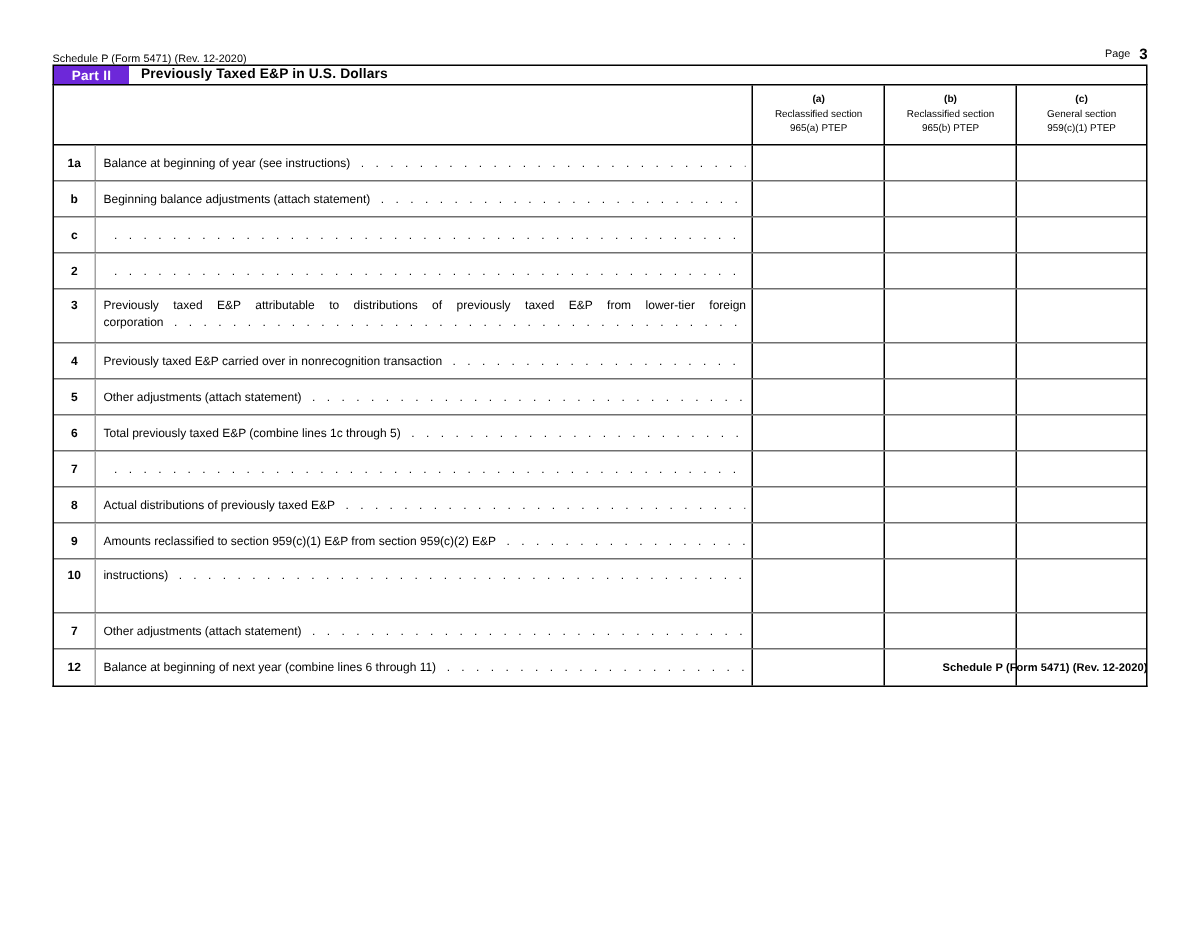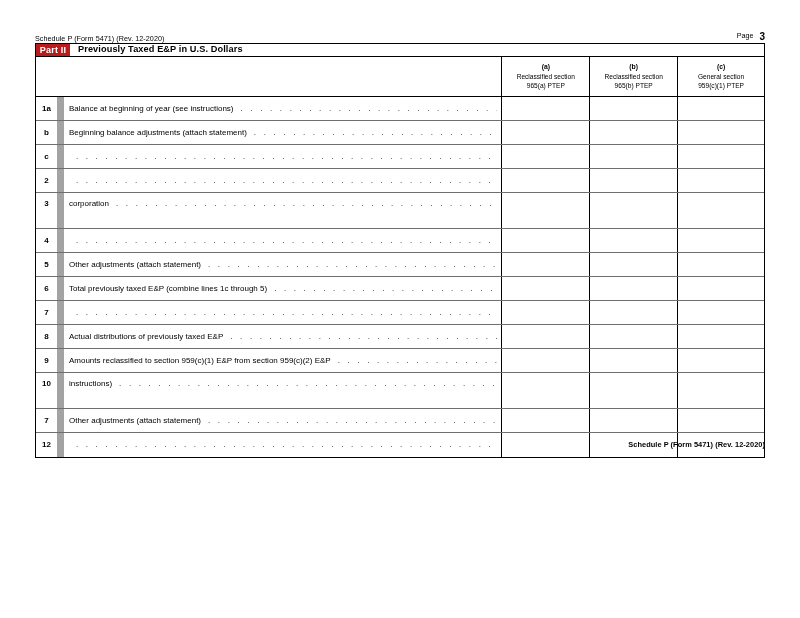--- a/index.html
+++ b/index.html
@@ -70,22 +70,22 @@
     width: 730px;
     height: 13px;
     border-left: 1px solid #000;
     border-right: 1px solid #000;
     border-bottom: 1.6px solid #000;
     box-sizing: border-box;
     display: flex;
     align-items: stretch;
   }
   .part-badge {
-    width: 34px;
-    background: #b91c1c;
+    width: 50px;
+    background: #6d28d9;
     color: #ffffff;
     font-size: 9px;
     font-weight: bold;
     display: flex;
     align-items: center;
     justify-content: center;
     letter-spacing: 0.2px;
     line-height: 1;
   }
   .part-title {
@@ -145,21 +145,21 @@
     box-sizing: border-box;
     border-bottom: 1px solid #6f6f6f;
     min-height: 24px;
   }
   .row.tall { min-height: 36px; }
   .row.last { border-bottom: none; }
 
   .c-num {
     width: 28px;
     box-sizing: border-box;
-    border-right: 7px solid #a3a3a3;
+    border-right: 1px solid #a3a3a3;
     font-size: 8px;
     font-weight: bold;
     text-align: center;
     padding-top: 7px;
     line-height: 1.35;
   }
   .row.tall .c-num { padding-top: 6px; }
 
   .c-desc {
     width: 438px;
@@ -300,33 +300,35 @@
               <span class="dots">............................................................</span>
             </div>
           </div>
           <div class="c-val"></div>
           <div class="c-val"></div>
           <div class="c-val last"></div>
         </div>
         <div class="row tall">
           <div class="c-num">3</div>
           <div class="c-desc">
+            <div class="justline">Previously taxed E&amp;P attributable to distributions of previously taxed E&amp;P from lower-tier foreign</div>
             <div class="leadline">
               <span class="txt">corporation</span>
               <span class="dots">............................................................</span>
             </div>
           </div>
           <div class="c-val"></div>
           <div class="c-val"></div>
           <div class="c-val last"></div>
         </div>
         <div class="row">
           <div class="c-num">4</div>
           <div class="c-desc">
             <div class="leadline">
+              <span class="txt">Previously taxed E&amp;P carried over in nonrecognition transaction</span>
               <span class="dots">............................................................</span>
             </div>
           </div>
           <div class="c-val"></div>
           <div class="c-val"></div>
           <div class="c-val last"></div>
         </div>
         <div class="row">
           <div class="c-num">5</div>
           <div class="c-desc">
@@ -407,20 +409,21 @@
             </div>
           </div>
           <div class="c-val"></div>
           <div class="c-val"></div>
           <div class="c-val last"></div>
         </div>
         <div class="row last">
           <div class="c-num">12</div>
           <div class="c-desc">
             <div class="leadline">
+              <span class="txt">Balance at beginning of next year (combine lines 6 through 11)</span>
               <span class="dots">............................................................</span>
             </div>
           </div>
           <div class="c-val"></div>
           <div class="c-val"></div>
           <div class="c-val last"></div>
         </div>
       </div>
   </div>
 

